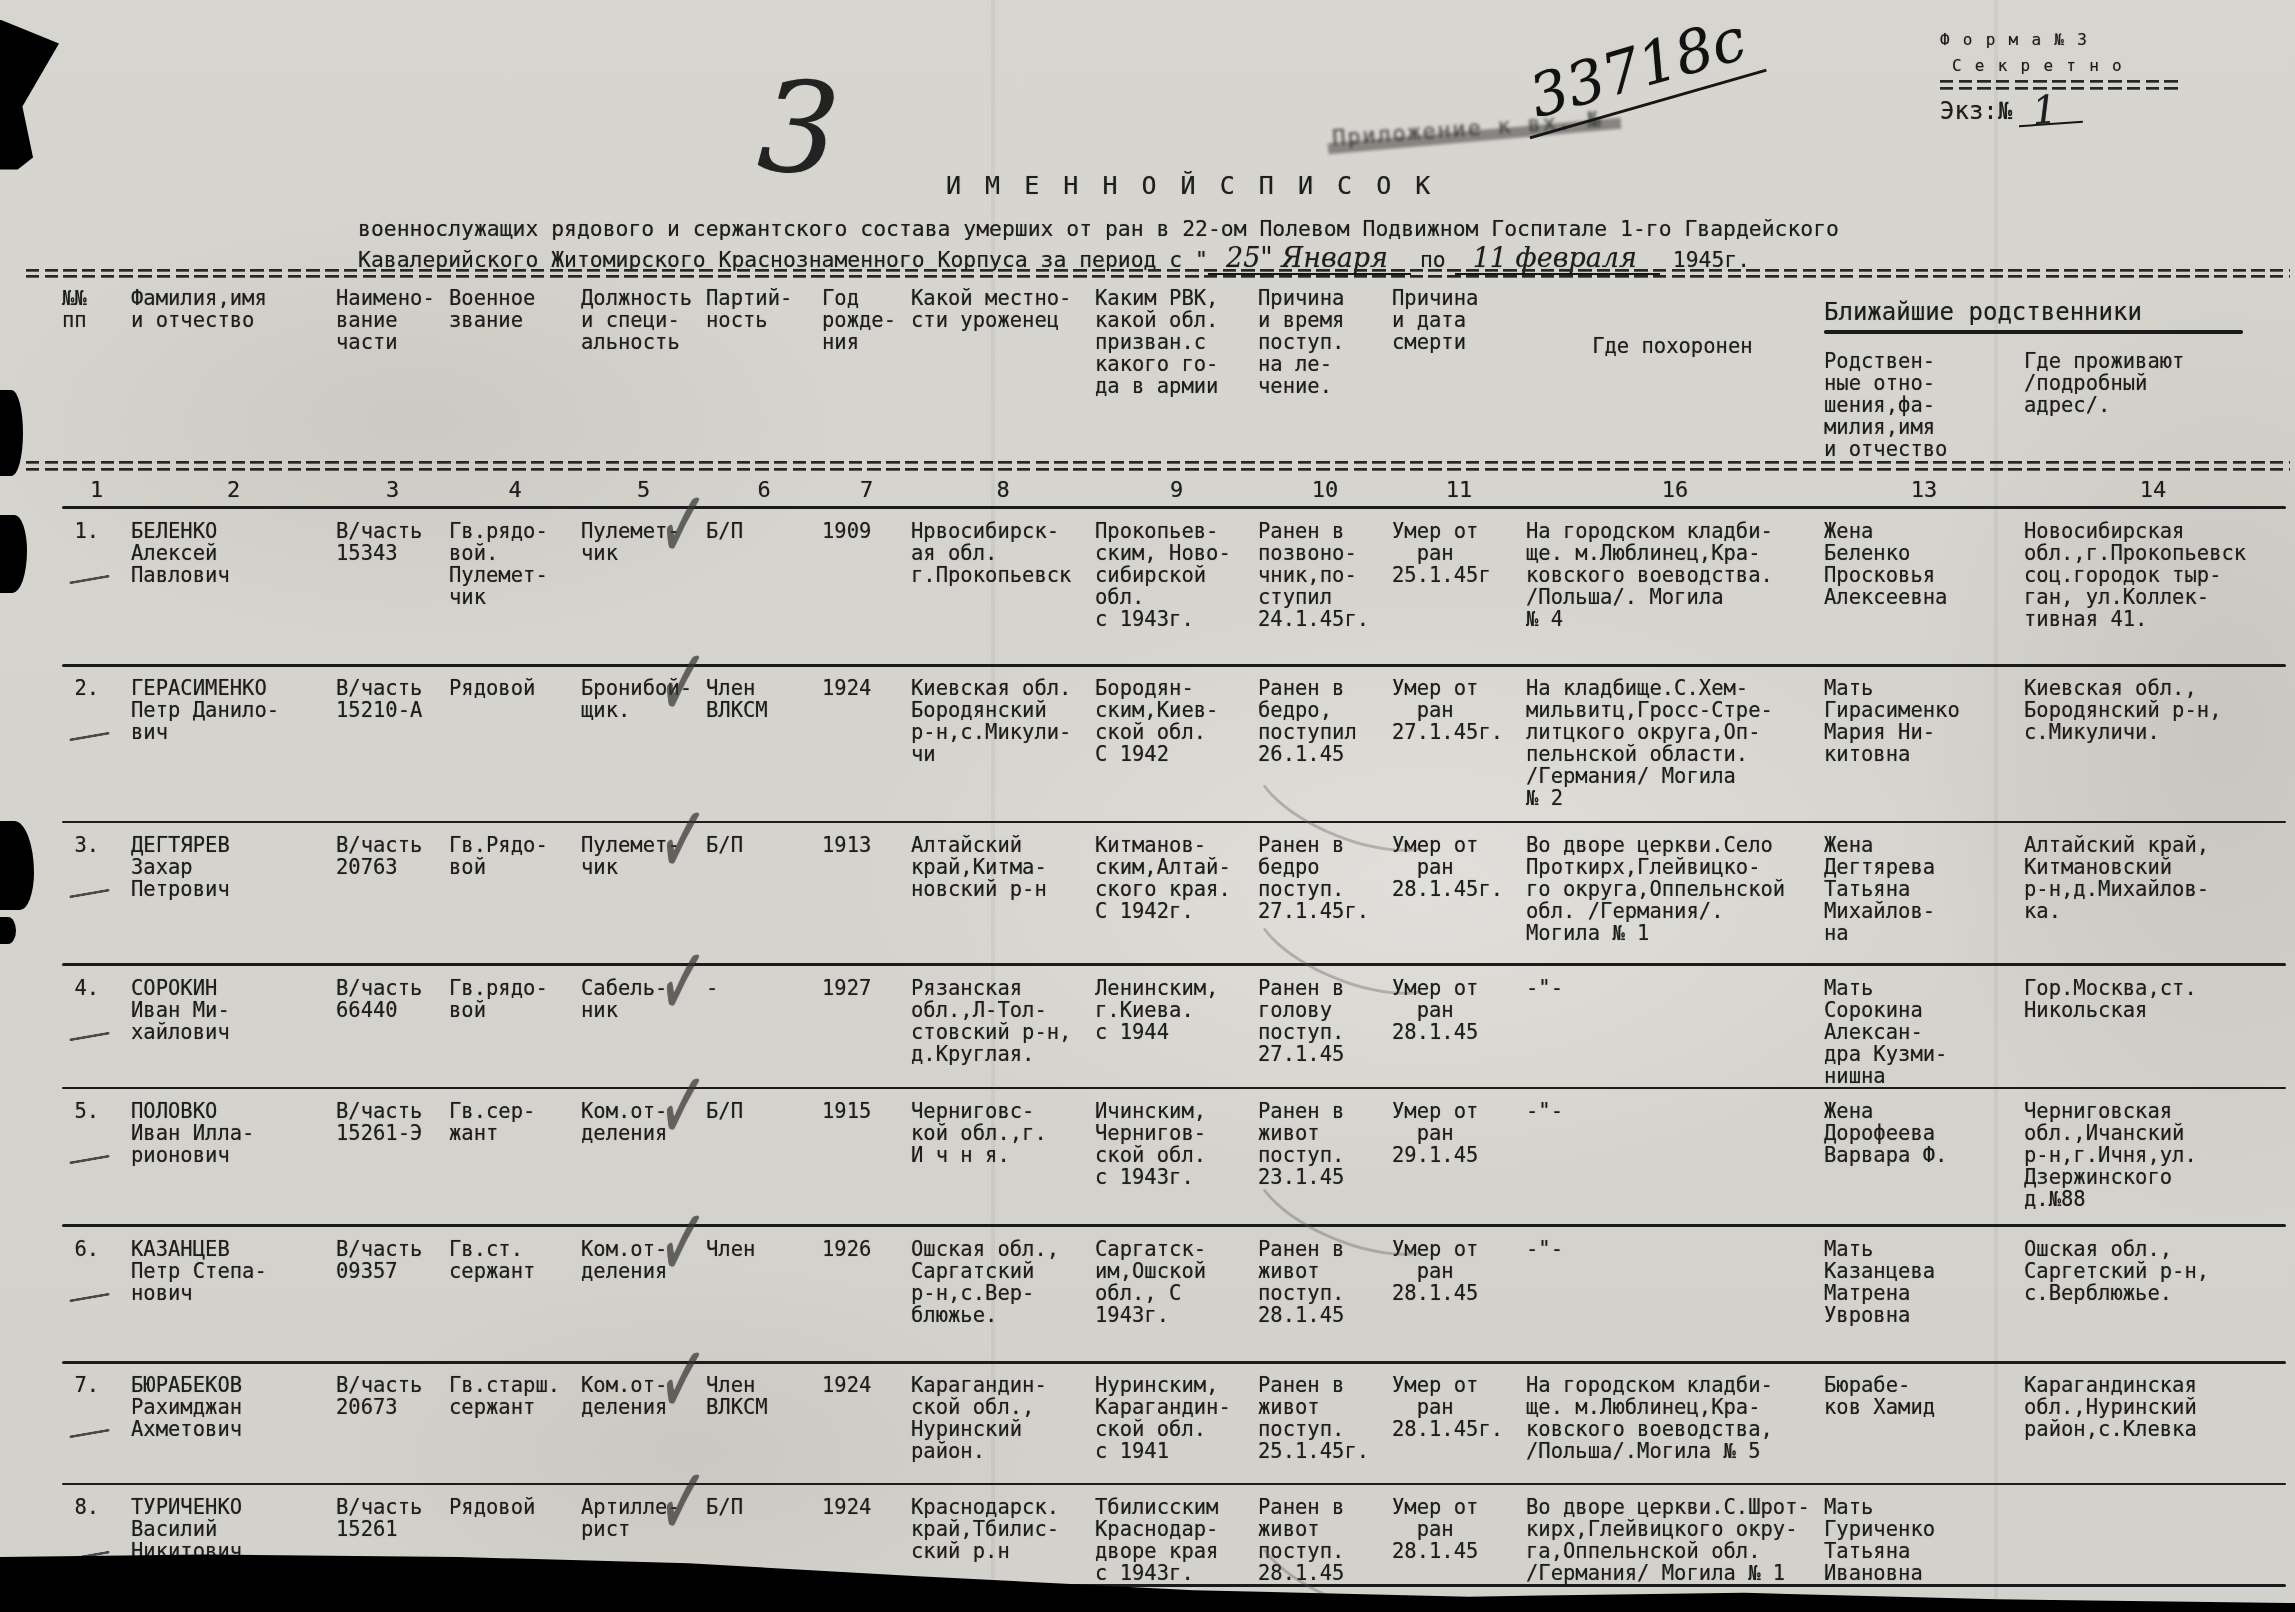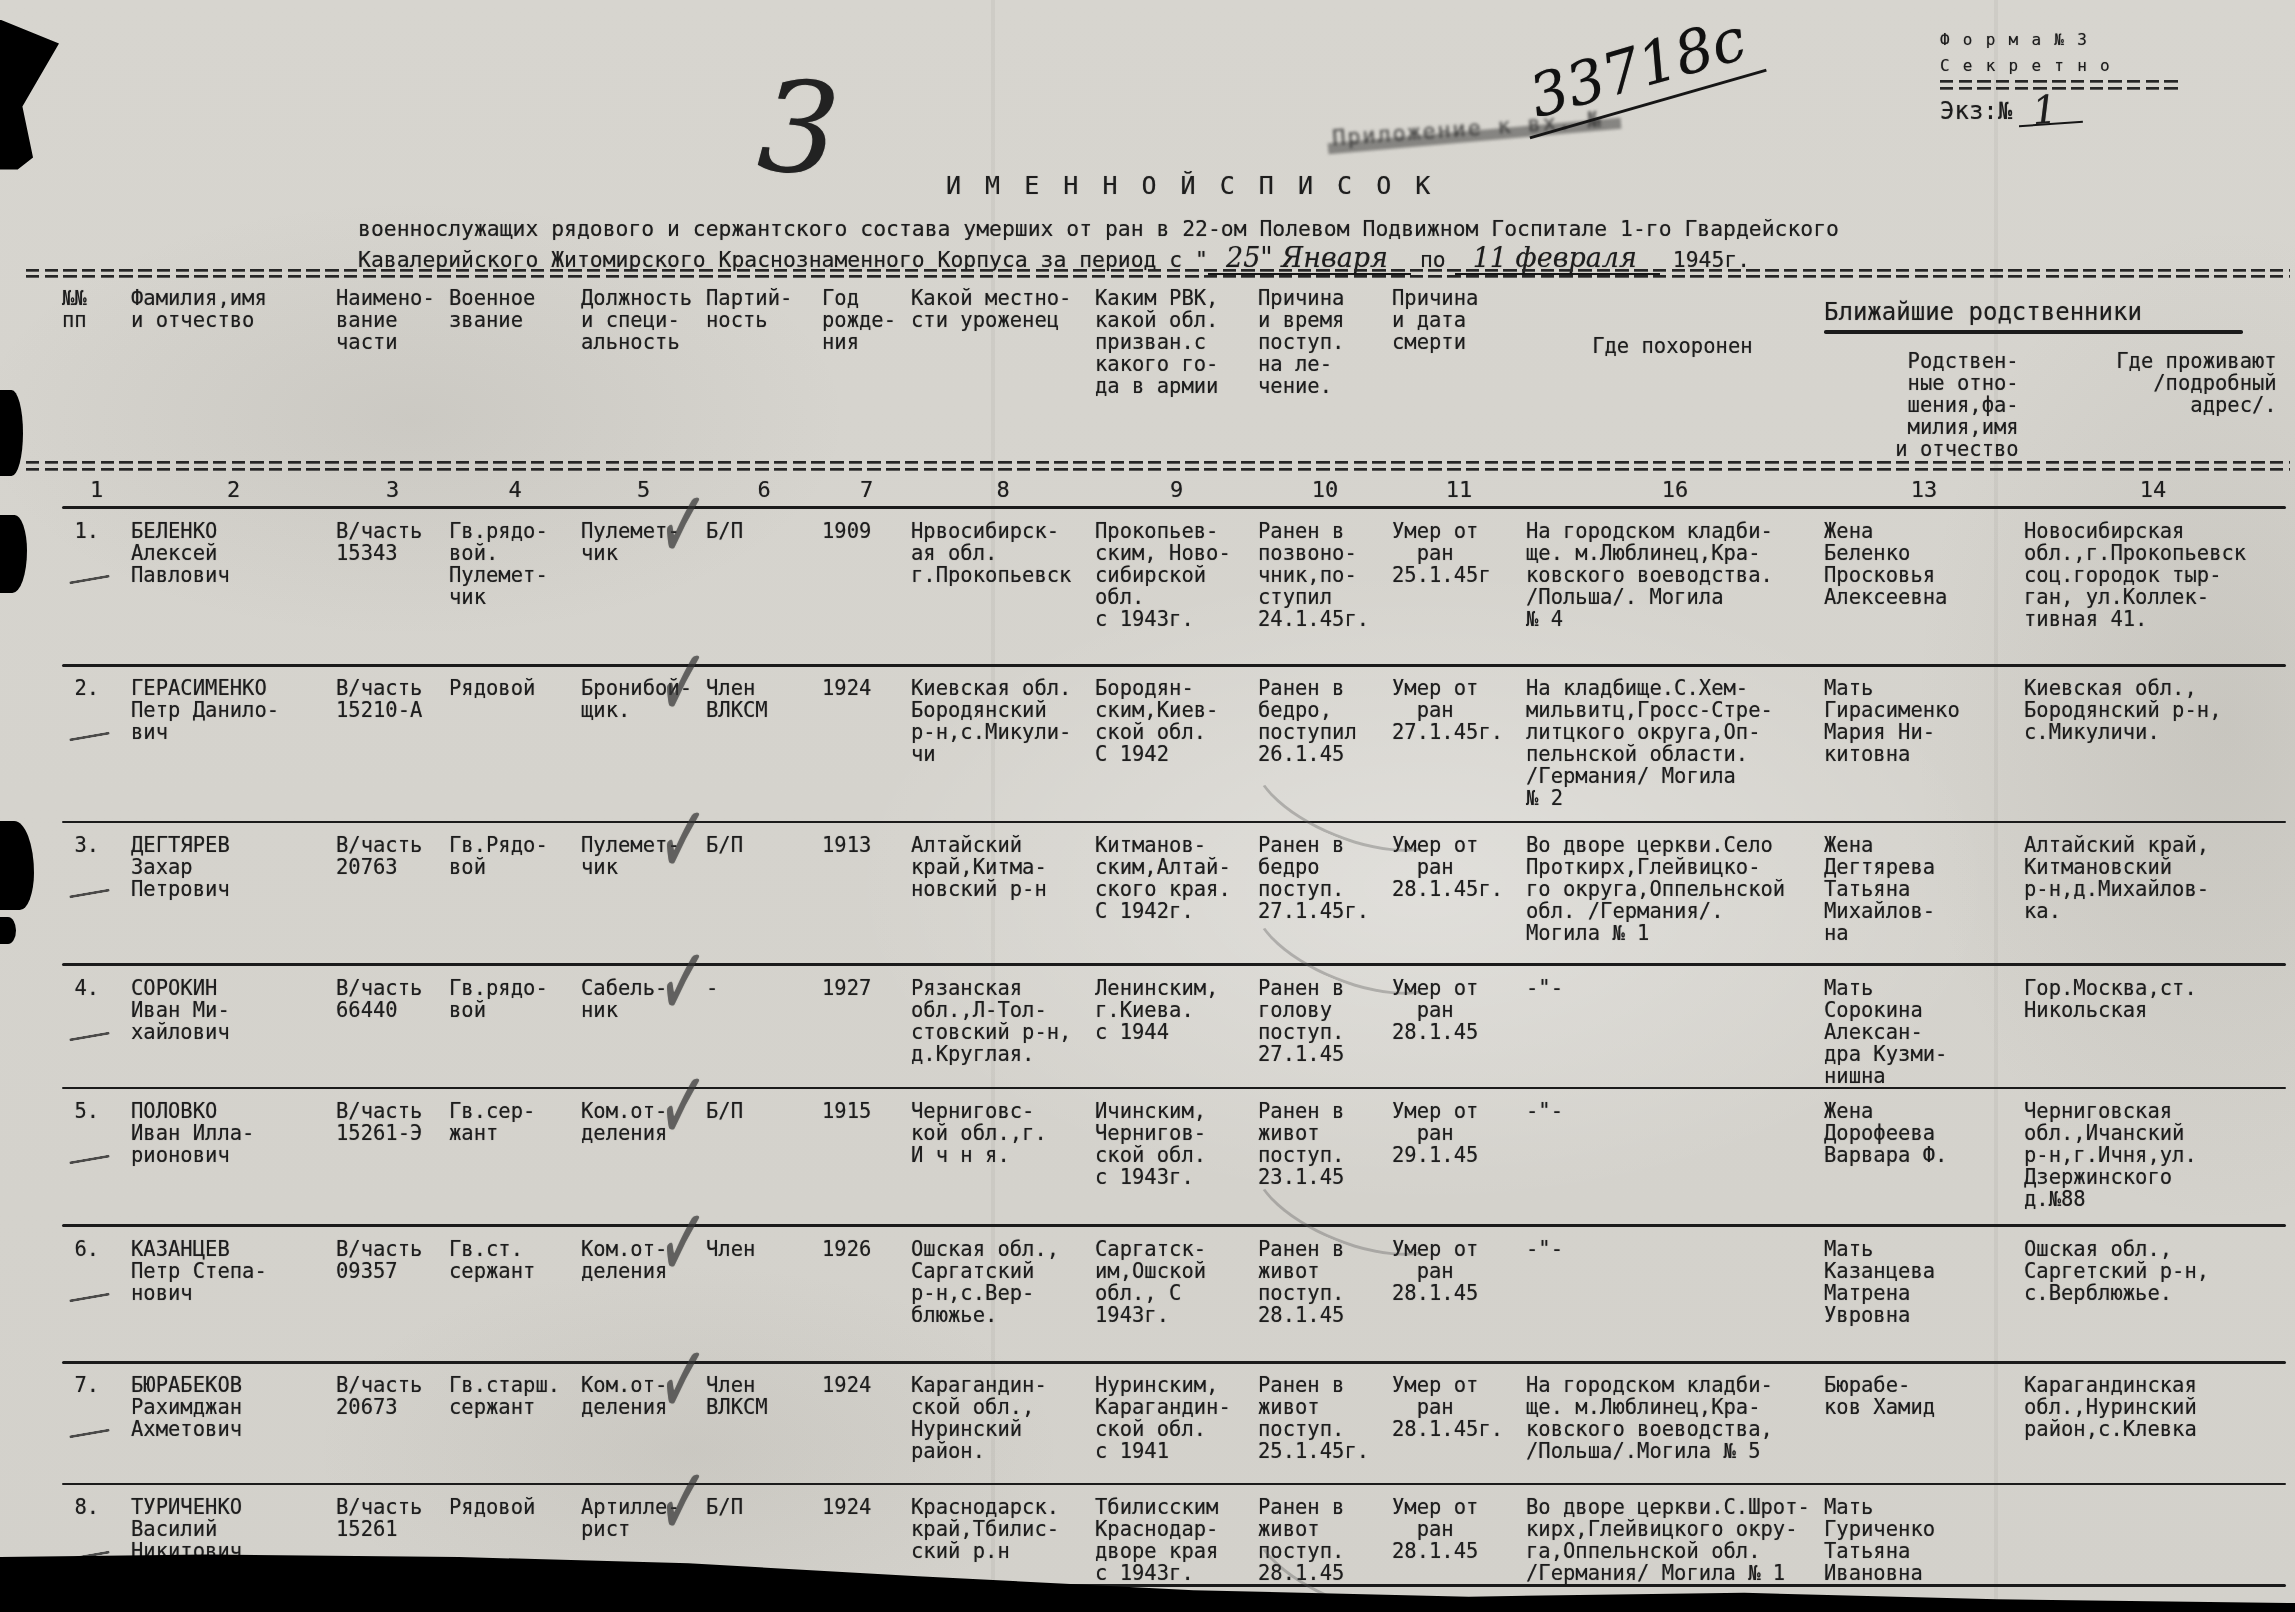--- a/index.html
+++ b/index.html
@@ -20,21 +20,21 @@
   .stamp{position:absolute;left:1332px;top:71px;width:499px;height:107px;transform:rotate(-4deg);}
   .stamp-text{position:absolute;left:0;top:37px;font-size:22px;letter-spacing:1.8px;color:rgba(45,45,45,.6);
               filter:blur(1.4px);white-space:nowrap;}
   .stamp-strike{position:absolute;left:-5.3px;top:52px;width:294px;height:10.7px;background:rgba(35,35,35,.45);
               filter:blur(1.8px);transform:rotate(-1deg);}
   .stamp-num{position:absolute;left:187px;top:-34px;font-size:59px;transform:rotate(-12deg);color:#111;
              border-bottom:3.6px solid #161616;padding:0 12.5px 1.8px 12.5px;}
   
   .corner{position:absolute;left:1940px;top:30px;width:321px;}
   .corner .line1,.corner .line2{font-size:16px;letter-spacing:1.8px;white-space:nowrap;}
-  .corner .line2{margin-top:7.1px;}
+  .corner .line2{margin-top:7.1px;margin-left:12px;}
   .eqsep{background-image:
       repeating-linear-gradient(90deg,#262626 0 13.4px,rgba(0,0,0,0) 13.4px 18.7px),
       repeating-linear-gradient(90deg,#262626 0 13.4px,rgba(0,0,0,0) 13.4px 18.7px);
     background-size:100% 2.7px,100% 2.7px;background-position:0 1.8px,0 8px;background-repeat:no-repeat;height:12.5px;}
   .corner .eqsep{width:239px;margin-top:3.6px;}
   .copyline{margin-top:5.3px;font-size:24px;display:flex;align-items:flex-end;}
   .copy-num{font-size:39px;line-height:27px;border-bottom:2.7px solid #161616;padding:0 25px 0 14.3px;
             margin-left:5.3px;transform:rotate(-4deg);}
   
   .doc-title{position:absolute;left:946px;top:171px;font-size:25px;letter-spacing:4.5px;white-space:nowrap;}
@@ -46,21 +46,21 @@
   .tablewrap{position:absolute;left:0;right:5.3px;top:267px;
     --cols:69px 205px 113px 132px 125px 116px 89px 184px 163px 134px 134px 298px 200px 258px;
     padding-left:62px;}
   .wide-eqsep{margin-left:-36px;}
   .thead{display:grid;grid-template-columns:var(--cols);min-height:171px;font-size:20.5px;line-height:22px;}
   .hcell{white-space:pre-wrap;padding-top:7.1px;padding-right:5.3px;}
   .hcell.center-v{padding-top:55px;text-align:center;}
   .relgroup{grid-column:13/15;padding-top:21.4px;}
   .relgroup-title{font-size:24px;white-space:nowrap;}
   .relgroup-rule{width:419px;height:3.6px;background:#1b1b1b;margin:7.1px 0 9px 0;border-radius:1.8px;}
-  .relsub{display:grid;grid-template-columns:200px 258px;text-align:right;}
+  .relsub{display:grid;grid-template-columns:200px 258px;}
   .numrow{display:grid;grid-template-columns:var(--cols);font-size:22px;height:34px;align-items:center;}
   .numrow span{text-align:center;}
   .rowsep{height:2.7px;background:#1b1b1b;border-radius:1.8px;margin-right:3.6px;}
   .tbody .trow{display:grid;grid-template-columns:var(--cols);position:relative;font-size:20.5px;line-height:22px;}
   .cell{white-space:pre-wrap;padding-top:10.7px;padding-right:7.1px;}
   .cell.c1{padding-left:12.5px;}
   .cell.c1::after{content:"";display:block;width:41px;border-top:3.6px solid rgba(40,40,40,.8);
       transform:rotate(-10deg);margin:36px 0 0 -5.3px;border-radius:1.8px;}
   .r1{min-height:155px}.r2{min-height:154px}.r3{min-height:140px}.r4{min-height:119px}
   .r5{min-height:135px}.r6{min-height:134px}.r7{min-height:119px}.r8{min-height:79px}

